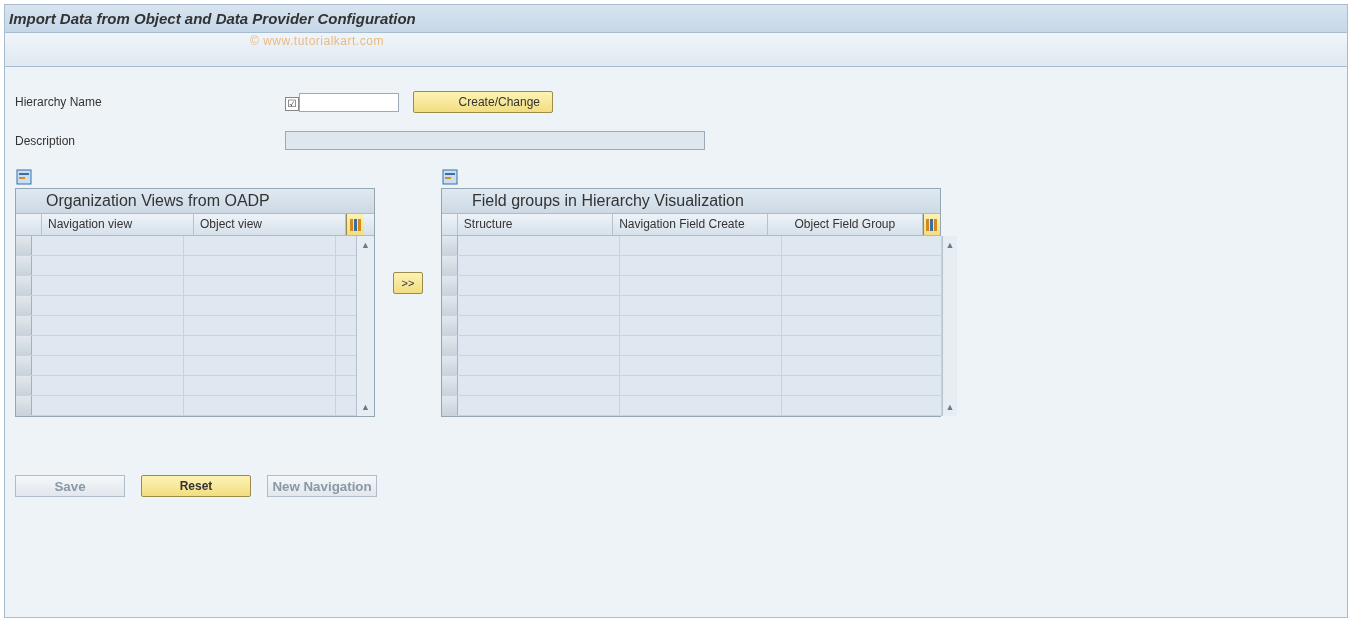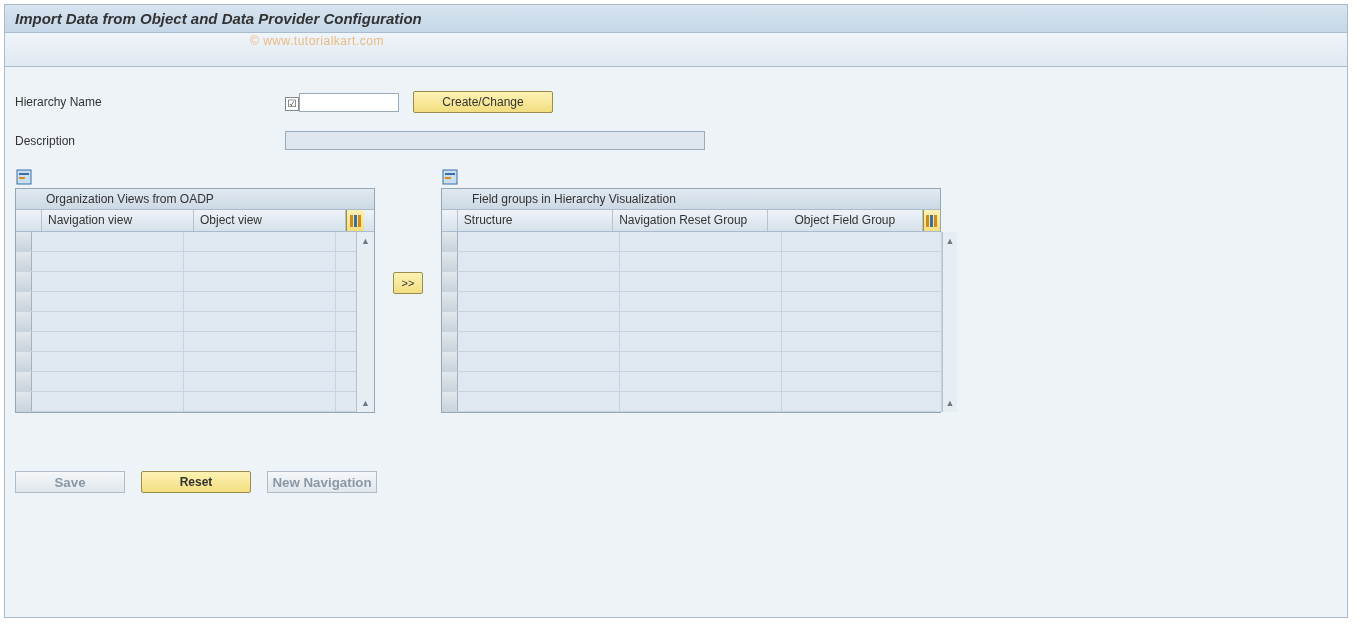--- a/index.html
+++ b/index.html
@@ -13,21 +13,21 @@
       position: relative;
     }
     .main-window {
       width: 1344px;
       margin: 4px;
       border: 1px solid #a9bccf;
     }
     .title-bar {
       background: linear-gradient(to bottom, #d8e4f0 0%, #c5d7e8 100%);
       border-bottom: 1px solid #a9bccf;
-      padding: 5px 10px;
+      padding: 5px 4px;
       font-size: 15px;
       font-style: italic;
       font-weight: bold;
       color: #333;
     }
     .toolbar-strip {
       background: linear-gradient(to bottom, #f0f5fa 0%, #e0e8f0 100%);
       height: 34px;
       border-bottom: 1px solid #a9bccf;
     }
@@ -58,20 +58,21 @@
     }
     .btn {
       height: 22px;
       padding: 0 12px;
       font-size: 12px;
       border: 1px solid #9a8c4a;
       background: linear-gradient(to bottom, #fdf2b5 0%, #f2de80 100%);
       cursor: pointer;
       color: #333;
       border-radius: 2px;
+      text-align: right;
     }
     .btn-disabled {
       background: linear-gradient(to bottom, #f5f7f9 0%, #e1e7ed 100%);
       border: 1px solid #b0bcc7;
       color: #8a98a6;
     }
     .panel-row {
       display: flex;
       align-items: flex-start;
       gap: 18px;
@@ -84,21 +85,21 @@
       margin-bottom: 2px;
     }
     .grid {
       border: 1px solid #96a7b4;
       background: #dee8f0;
     }
     .grid-title {
       background: linear-gradient(to bottom, #e0e9f1 0%, #ccd9e4 100%);
       border-bottom: 1px solid #a9bccf;
       padding: 3px 14px 3px 30px;
-      font-size: 12px;
+      font-size: 16px;
       color: #333;
     }
     .grid-header {
       display: flex;
       background: linear-gradient(to bottom, #eef3f8 0%, #d6e1ea 100%);
       border-bottom: 1px solid #a9bccf;
       height: 22px;
       justify-content: center;
     }
     .grid-header .cell.sel { width: 16px; border-right: 1px solid #b6c3cd; }
@@ -307,21 +308,21 @@
               <rect x="1" y="1" width="14" height="14" fill="#c9dff1" stroke="#3a6ea5"></rect>
               <rect x="3" y="4" width="10" height="2" fill="#3a6ea5"></rect>
               <rect x="3" y="8" width="6" height="2" fill="#d98b1e"></rect>
             </svg>
         </span>
         <div class="grid g2" style="width:500px;">
           <div class="grid-title">Field groups in Hierarchy Visualization</div>
           <div class="grid-header">
             <div class="cell sel"></div>
             <div class="cell c1">Structure</div>
-            <div class="cell c2">Navigation Reset Group</div>
+            <div class="cell c2">Navigation Field Create</div>
             <div class="cell c3">Object Field Group</div>
             <div class="cfg-col">
               <svg width="12" height="12" viewBox="0 0 12 12">
                   <rect x="0" y="0" width="3" height="12" fill="#d08a1e"></rect>
                   <rect x="4" y="0" width="3" height="12" fill="#3a6ea5"></rect>
                   <rect x="8" y="0" width="3" height="12" fill="#d08a1e"></rect>
                 </svg>
             </div>
           </div>
           <div class="grid-body">

